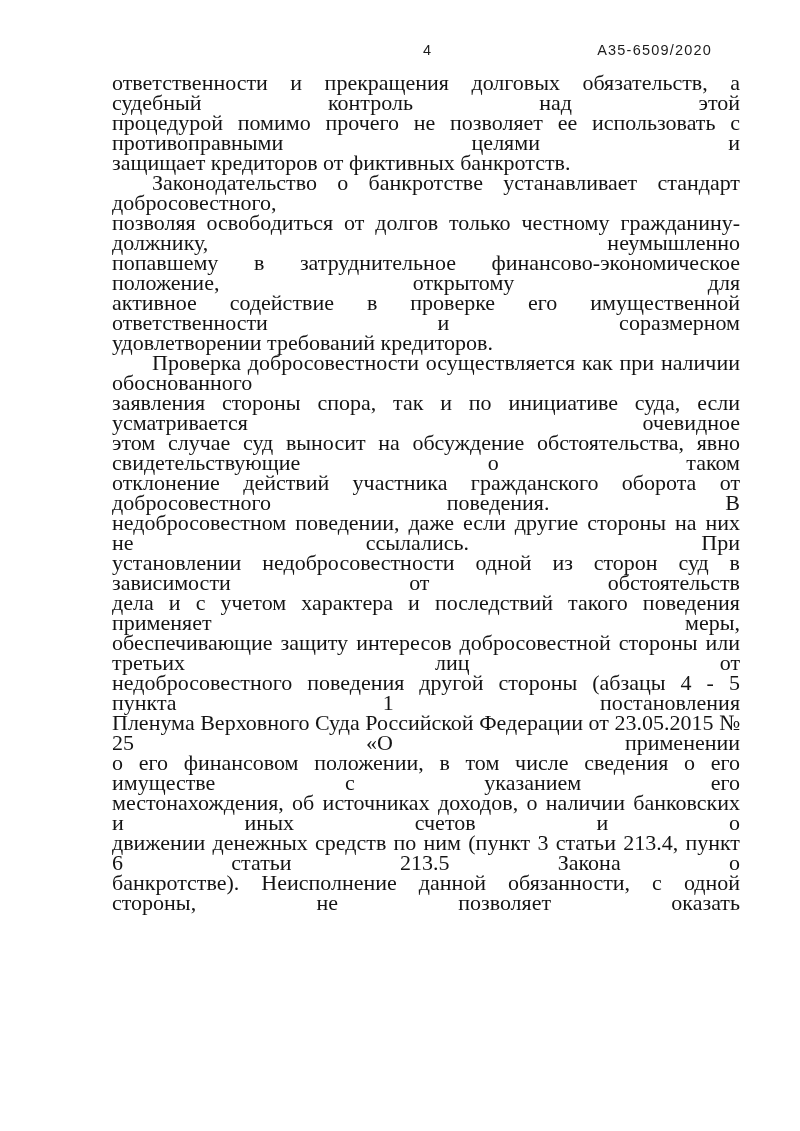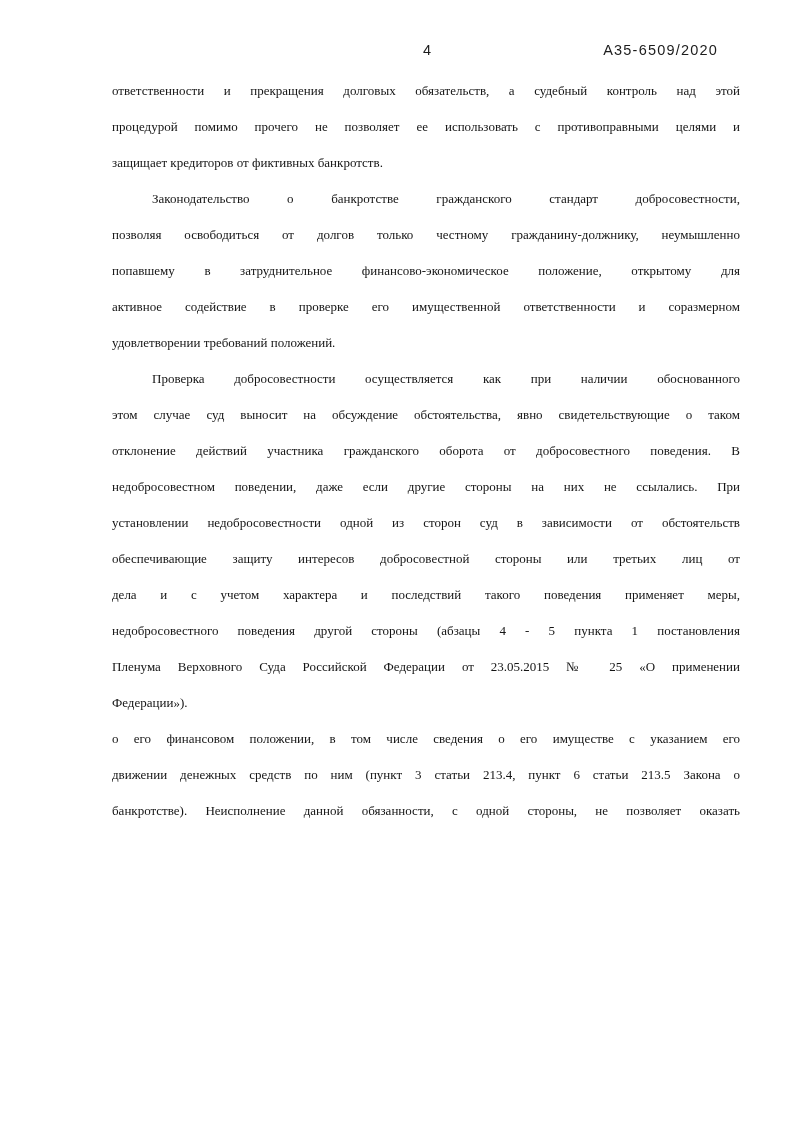--- a/index.html
+++ b/index.html
@@ -30,39 +30,39 @@
     position: absolute;
     left: 403px;
     top: 0;
     width: 50px;
     text-align: left;
     padding-left: 20px;
     box-sizing: border-box;
   }
   .casenum {
     position: absolute;
-    right: 82px;
+    right: 88px;
     top: 0;
     letter-spacing: 1.2px;
     white-space: nowrap;
     margin-left: 24px;
   }
   .content {
     position: absolute;
     left: 112px;
     top: 73px;
     width: 628px;
   }
   .para {
     margin: 0;
     padding: 0;
   }
   .line {
-    line-height: 36px;
-    font-size: 13px;
+    line-height: 20px;
+    font-size: 22px;
     text-align: justify;
     text-align-last: justify;
     -moz-text-align-last: justify;
     white-space: normal;
   }
   .line.indent {
     text-indent: 40px;
   }
   .line.lastline {
     text-align-last: left;
@@ -77,37 +77,38 @@
     <span class="pagenum">4</span>
     <span class="casenum">А35-6509/2020</span>
   </div>
   <div class="content">
       <div class="para">
         <div class="line">ответственности и прекращения долговых обязательств, а судебный контроль над этой</div>
         <div class="line">процедурой помимо прочего не позволяет ее использовать с противоправными целями и</div>
         <div class="line lastline">защищает кредиторов от фиктивных банкротств.</div>
       </div>
       <div class="para">
-        <div class="line indent">Законодательство о банкротстве гражданского стандарт добросовестности,</div>
+        <div class="line indent">Законодательство о банкротстве устанавливает стандарт добросовестного,</div>
         <div class="line">позволяя освободиться от долгов только честному гражданину-должнику, неумышленно</div>
         <div class="line">попавшему в затруднительное финансово-экономическое положение, открытому для</div>
         <div class="line">активное содействие в проверке его имущественной ответственности и соразмерном</div>
-        <div class="line lastline">удовлетворении требований положений.</div>
+        <div class="line lastline">удовлетворении требований кредиторов.</div>
       </div>
       <div class="para">
         <div class="line indent">Проверка добросовестности осуществляется как при наличии обоснованного</div>
+        <div class="line">заявления стороны спора, так и по инициативе суда, если усматривается очевидное</div>
         <div class="line">этом случае суд выносит на обсуждение обстоятельства, явно свидетельствующие о таком</div>
         <div class="line">отклонение действий участника гражданского оборота от добросовестного поведения. В</div>
         <div class="line">недобросовестном поведении, даже если другие стороны на них не ссылались. При</div>
         <div class="line">установлении недобросовестности одной из сторон суд в зависимости от обстоятельств</div>
+        <div class="line">дела и с учетом характера и последствий такого поведения применяет меры,</div>
         <div class="line">обеспечивающие защиту интересов добросовестной стороны или третьих лиц от</div>
-        <div class="line">дела и с учетом характера и последствий такого поведения применяет меры,</div>
         <div class="line">недобросовестного поведения другой стороны (абзацы 4 - 5 пункта 1 постановления</div>
         <div class="line">Пленума Верховного Суда Российской Федерации от 23.05.2015 № 25 «О применении</div>
-        <div class="line lastline">Федерации»).</div>
       </div>
       <div class="para">
         <div class="line">о его финансовом положении, в том числе сведения о его имуществе с указанием его</div>
+        <div class="line">местонахождения, об источниках доходов, о наличии банковских и иных счетов и о</div>
         <div class="line">движении денежных средств по ним (пункт 3 статьи 213.4, пункт 6 статьи 213.5 Закона о</div>
         <div class="line">банкротстве). Неисполнение данной обязанности, с одной стороны, не позволяет оказать</div>
       </div>
     </div>
 </div>
 
 </body></html>

